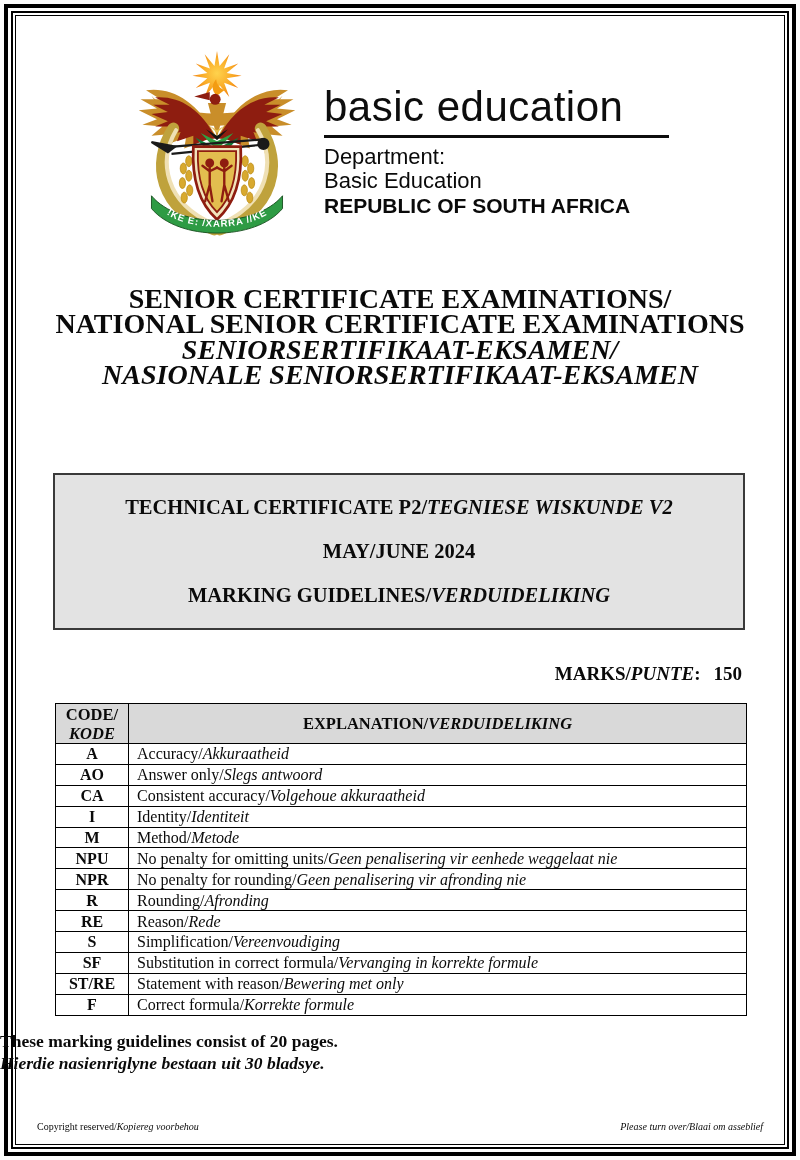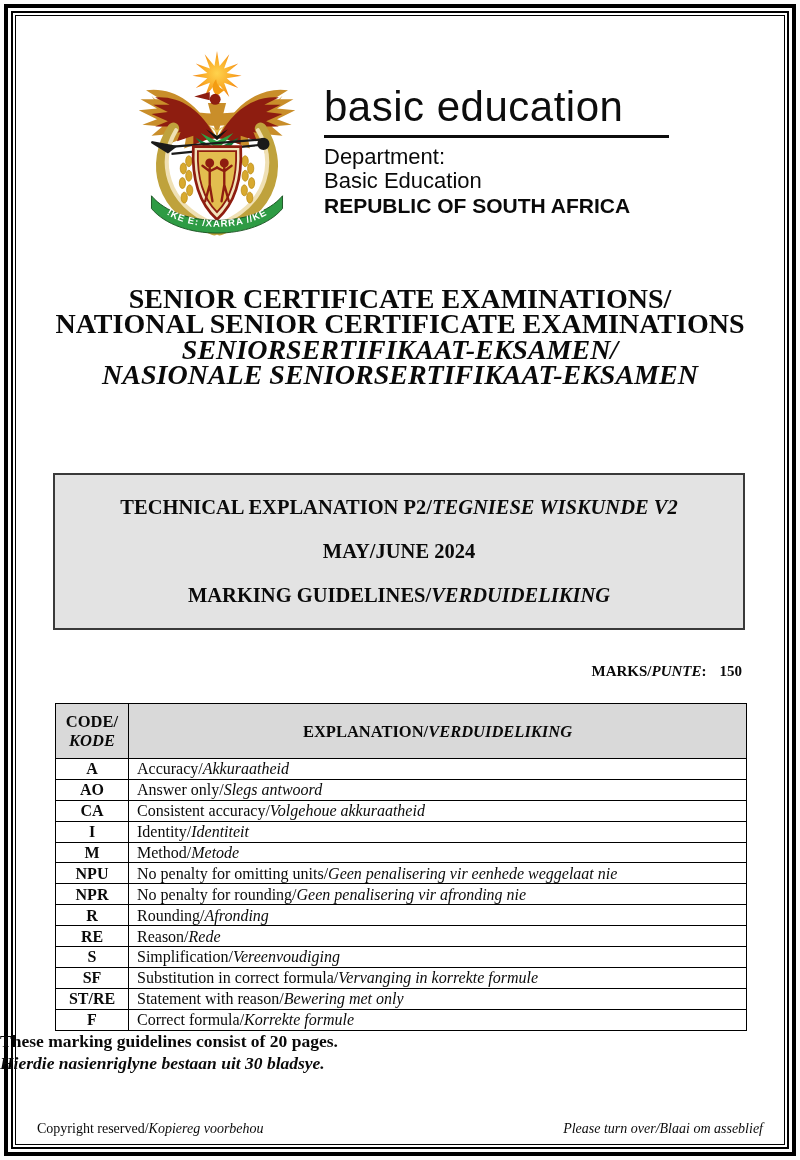--- a/index.html
+++ b/index.html
@@ -24,41 +24,41 @@
            font-weight:bold;font-size:28px;line-height:25.3px;}
   .heading .af{font-style:italic;}
 
   
   .subject-box{position:absolute;left:53px;top:473px;width:692px;height:157px;box-sizing:border-box;
                background:#e3e3e3;border:2.5px solid #3a3a3a;display:flex;flex-direction:column;
                justify-content:space-evenly;text-align:center;font-weight:bold;font-size:20.5px;}
   .subject-box i{font-style:italic;}
 
   
-  .marks-line{position:absolute;top:663px;right:58px;font-weight:bold;font-size:15px;}
+  .marks-line{position:absolute;top:663px;right:58px;font-weight:bold;font-size:19px;}
   .marks-line i{font-style:italic;}
   .marks-value{margin-left:13px;}
 
   
   .code-table{position:absolute;left:55px;top:703px;width:692px;border-collapse:collapse;}
   .code-table th,.code-table td{border:1.5px solid #000;box-sizing:border-box;}
   .code-table thead th{background:#d9d9d9;font-size:16.5px;line-height:19px;font-weight:bold;
-                       text-align:center;height:40px;padding:8px;}
+                       text-align:center;height:40px;padding:0;}
   .code-table thead i{font-style:italic;}
   .col-code{width:73px;}
   .code-cell{text-align:center;font-weight:bold;font-size:16px;line-height:19px;height:20.9px;padding:0;}
   .desc-cell{font-size:16px;line-height:19px;padding:0 0 0 8px;}
   .desc-cell i{font-style:italic;}
 
   
   .pages-note{position:absolute;top:1031px;left:0;width:100%;text-align:left;
               font-weight:bold;font-size:17.5px;line-height:21.5px;}
   .pages-note .af{font-style:italic;}
   .bottom-row{position:absolute;left:37px;right:37px;top:1121px;display:flex;
-              justify-content:space-between;font-size:14px;}
+              justify-content:space-between;font-size:10px;}
   .bottom-row i{font-style:italic;}
 </style>
 </head>
 <body>
 
 <div class="page">
   <div class="frame outer"></div>
   <div class="frame mid"></div>
   <div class="frame inner"></div>
 
@@ -144,21 +144,21 @@
   </div>
 
   <div class="heading">
     <div>SENIOR CERTIFICATE EXAMINATIONS/</div>
     <div>NATIONAL SENIOR CERTIFICATE EXAMINATIONS</div>
     <div class="af">SENIORSERTIFIKAAT-EKSAMEN/</div>
     <div class="af">NASIONALE SENIORSERTIFIKAAT-EKSAMEN</div>
   </div>
 
   <div class="subject-box">
-    <div><span>TECHNICAL EXPLANATION P2/</span><i>TEGNIESE WISKUNDE V2</i></div>
+    <div><span>TECHNICAL CERTIFICATE P2/</span><i>TEGNIESE WISKUNDE V2</i></div>
     <div>MAY/JUNE 2024</div>
     <div><span>MARKING GUIDELINES/</span><i>VERDUIDELIKING</i></div>
   </div>
 
   <div class="marks-line">
     <span>MARKS/</span><i>PUNTE</i><span>:</span><span class="marks-value">150</span>
   </div>
 
   <table class="code-table">
     <thead>

